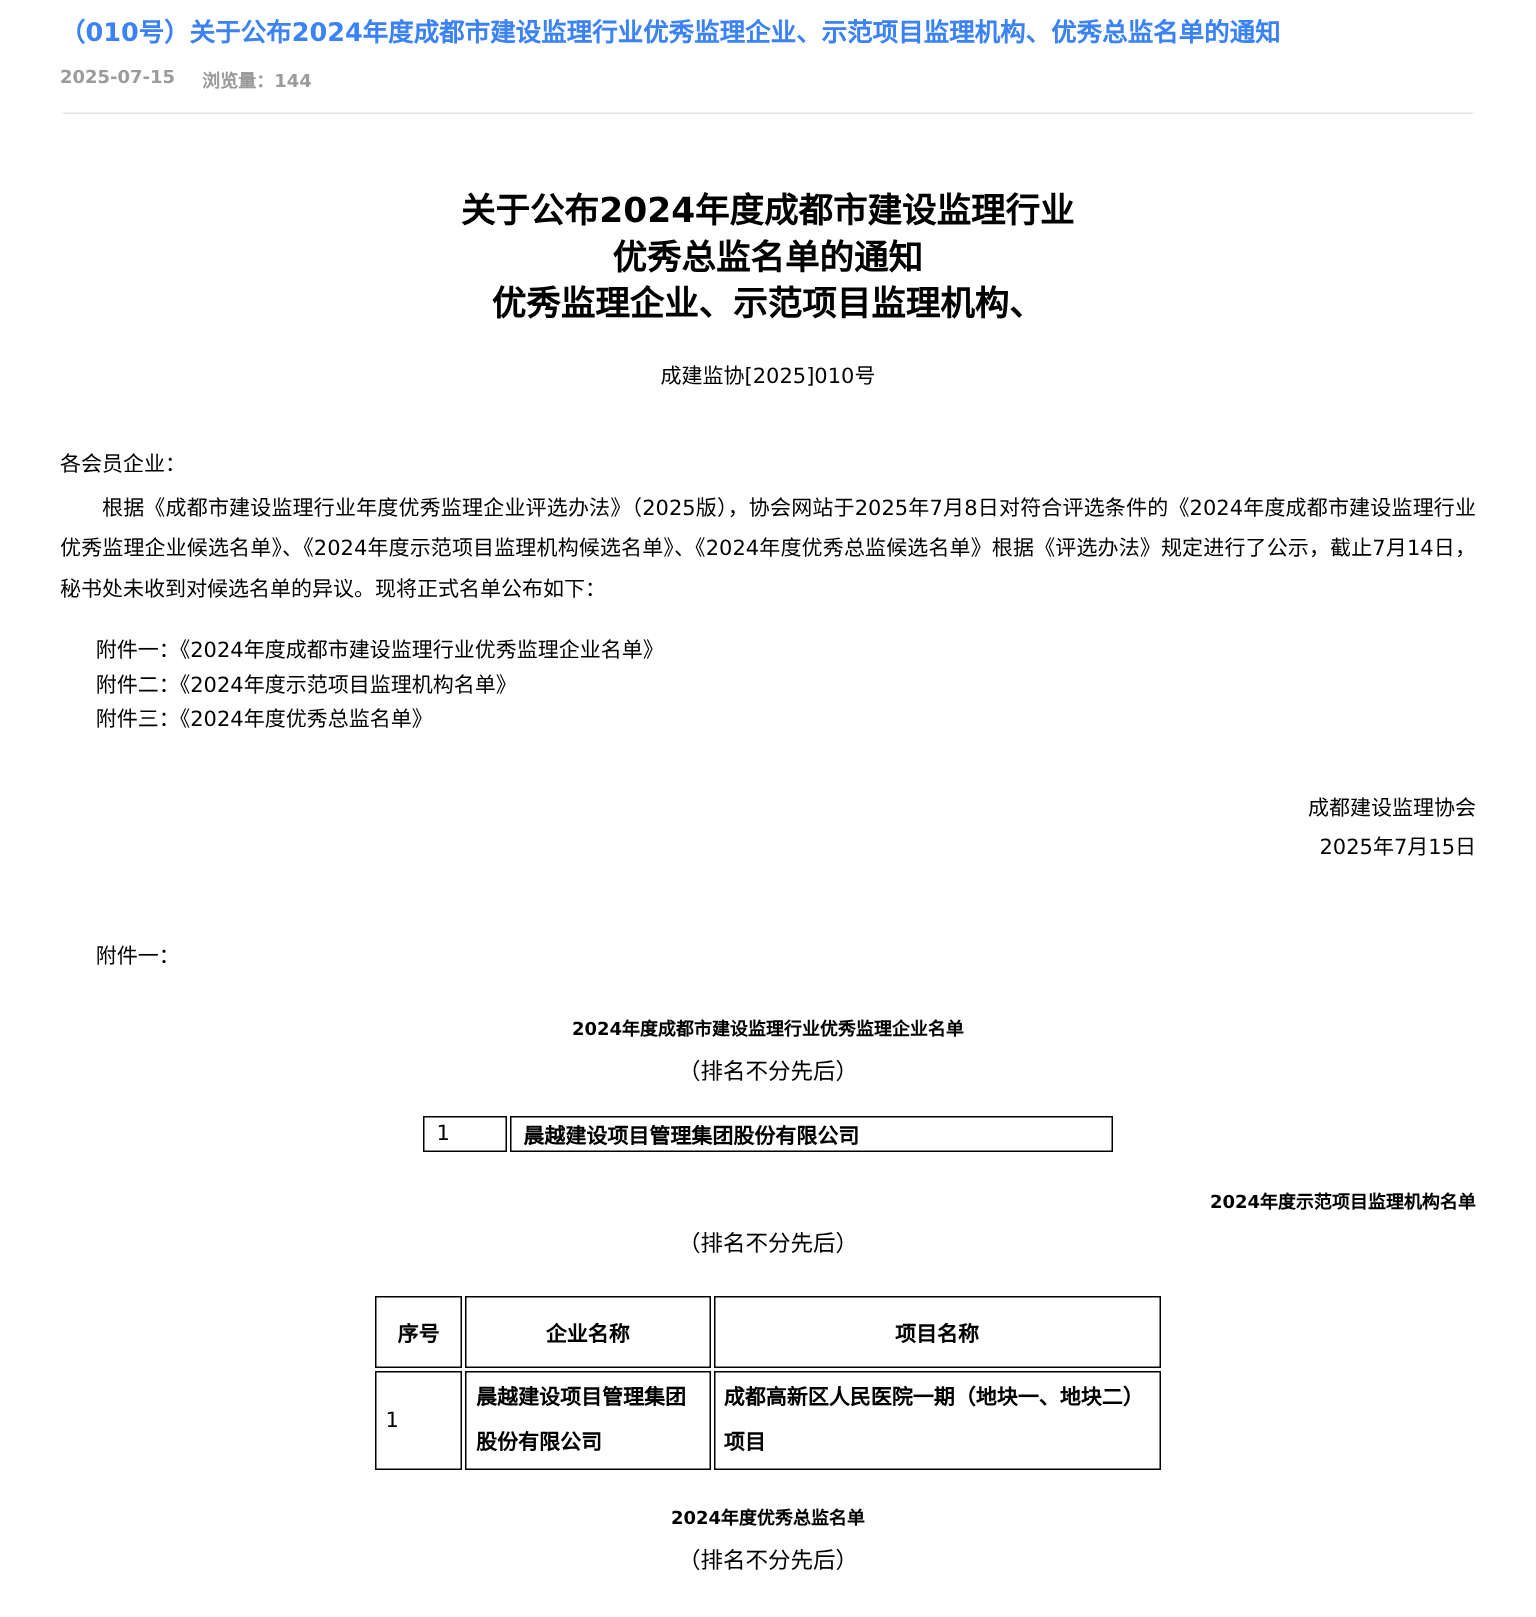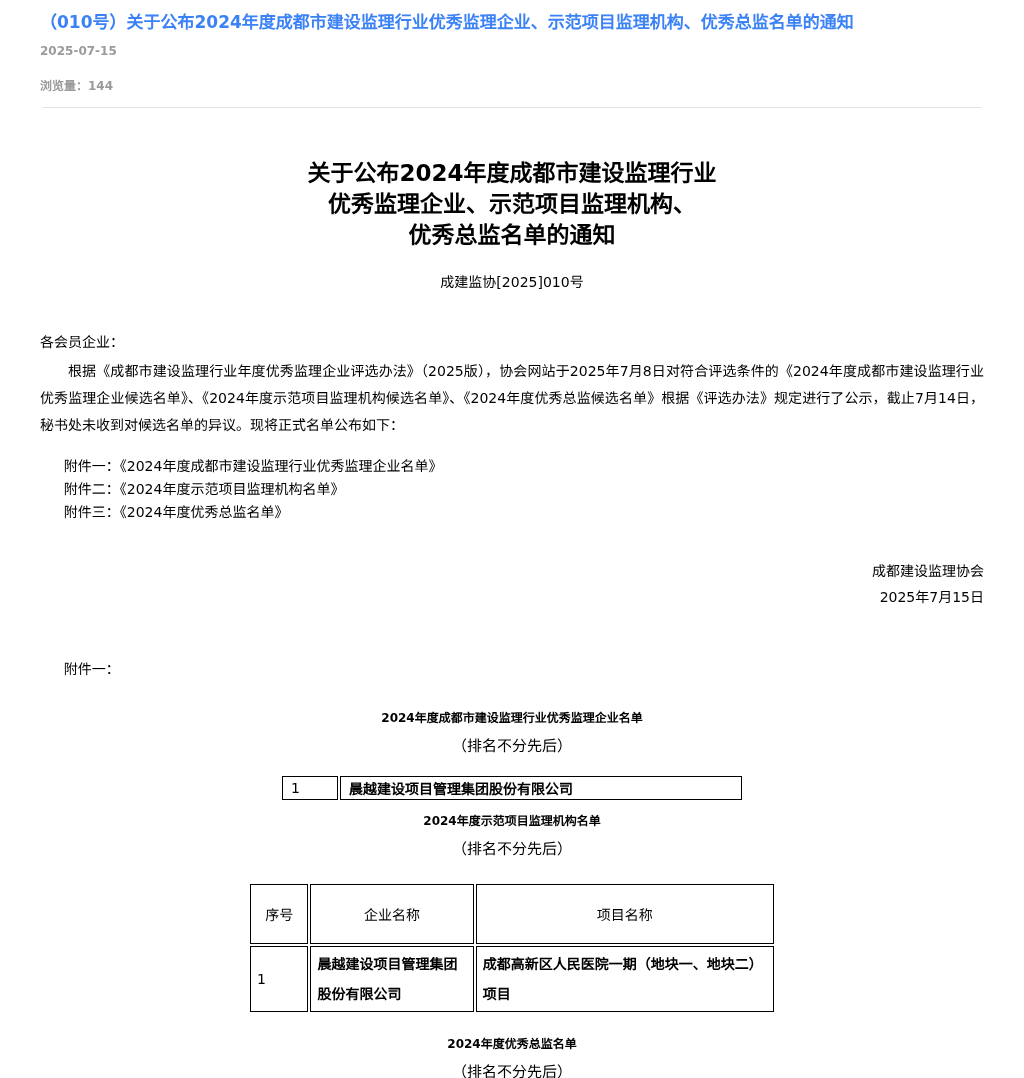--- a/index.html
+++ b/index.html
@@ -22,21 +22,20 @@
     color: #3b82f6;
     line-height: 24px;
   }
   .article-meta {
     margin-top: 10px;
     font-size: 12px;
     color: #9b9b9b;
     display: flex;
     gap: 18px;
     font-weight: bold;
-    flex-direction: column;
   }
   .divider {
     border-top: 1px solid #e3e3e3;
     margin: 14px 42px 0 42px;
   }
 
   
   .doc { padding: 0 40px; font-size: 14px; }
 
   .doc-title {
@@ -71,21 +70,21 @@
     text-align: center;
     font-size: 12px;
     font-weight: bold;
   }
   .section-sub {
     text-align: center;
     font-size: 15px;
     margin-top: 9px;
   }
   .sec1-title { margin-top: 30px; }
-  .sec2-title { margin-top: 9px; }
+  .sec2-title { margin-top: 21px; text-align: right; }
   .sec3-title { margin-top: 20px; }
 
   
   table {
     border-collapse: separate;
     border-spacing: 2px;
     margin: 0 auto;
     table-layout: fixed;
   }
   td, th {
@@ -94,21 +93,21 @@
     background: #fff;
     overflow: hidden;
   }
   .cjk-bold { font-weight: bold; }
 
   .t1 { width: 464px; margin-top: 19px; }
   .t1 td { height: 24px; padding: 1px 8px; vertical-align: middle; }
   .t1 .col-num { width: 56px; }
 
   .t2 { width: 528px; margin-top: 24px; }
-  .t2 th { height: 60px; text-align: center; vertical-align: middle; font-weight: normal; padding: 2px 4px; }
+  .t2 th { height: 48px; text-align: center; vertical-align: middle; font-weight: bold; padding: 2px 4px; }
   .t2 td { height: 58px; vertical-align: middle; padding: 2px 6px; line-height: 30px; }
   .t2 .col-num { width: 58px; }
   .t2 .col-company { width: 162px; }
   .t2 .col-project { width: 296px; }
 </style>
 </head>
 <body>
 
 <div class="page">
 
@@ -118,22 +117,22 @@
       <span>2025-07-15</span>
       <span><span>浏览量：</span><span>144</span></span>
     </div>
   </div>
   <div class="divider"></div>
 
   <div class="doc">
 
     <div class="doc-title">
       <div>关于公布2024年度成都市建设监理行业</div>
+      <div>优秀总监名单的通知</div>
       <div>优秀监理企业、示范项目监理机构、</div>
-      <div>优秀总监名单的通知</div>
     </div>
 
     <div class="doc-number">成建监协[2025]010号</div>
 
     <div class="salutation">各会员企业：</div>
 
     <div class="body-par">根据《成都市建设监理行业年度优秀监理企业评选办法》（2025版），协会网站于2025年7月8日对符合评选条件的《2024年度成都市建设监理行业优秀监理企业候选名单》、《2024年度示范项目监理机构候选名单》、《2024年度优秀总监候选名单》根据《评选办法》规定进行了公示，截止7月14日，秘书处未收到对候选名单的异议。现将正式名单公布如下：</div>
 
     <div class="attachments">
       <div class="attachment-line">附件一：《2024年度成都市建设监理行业优秀监理企业名单》</div>

